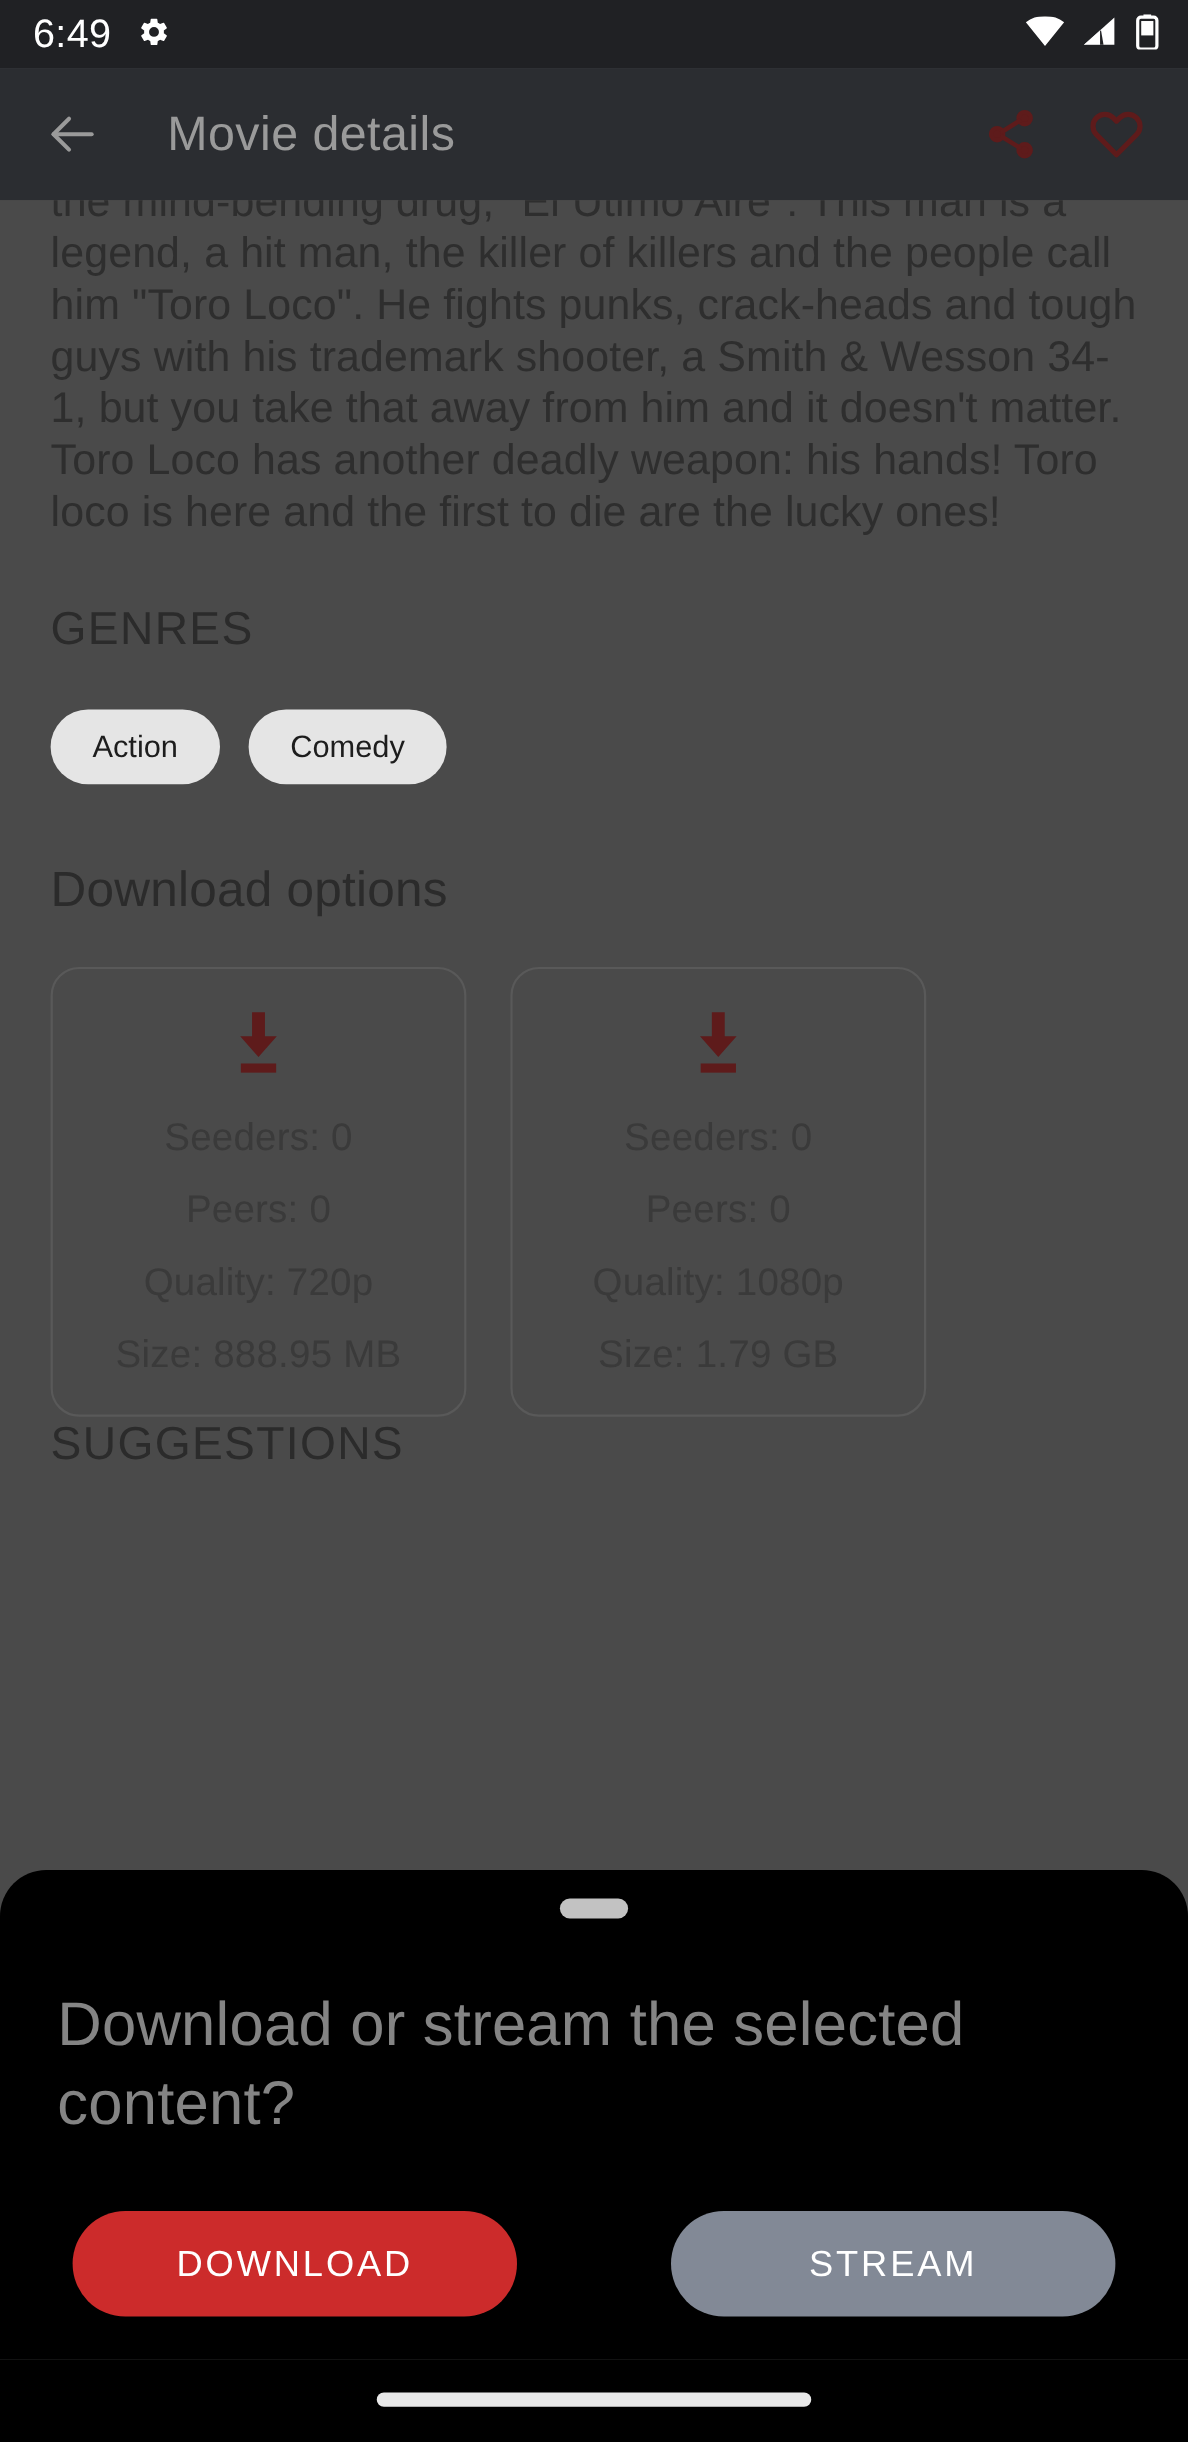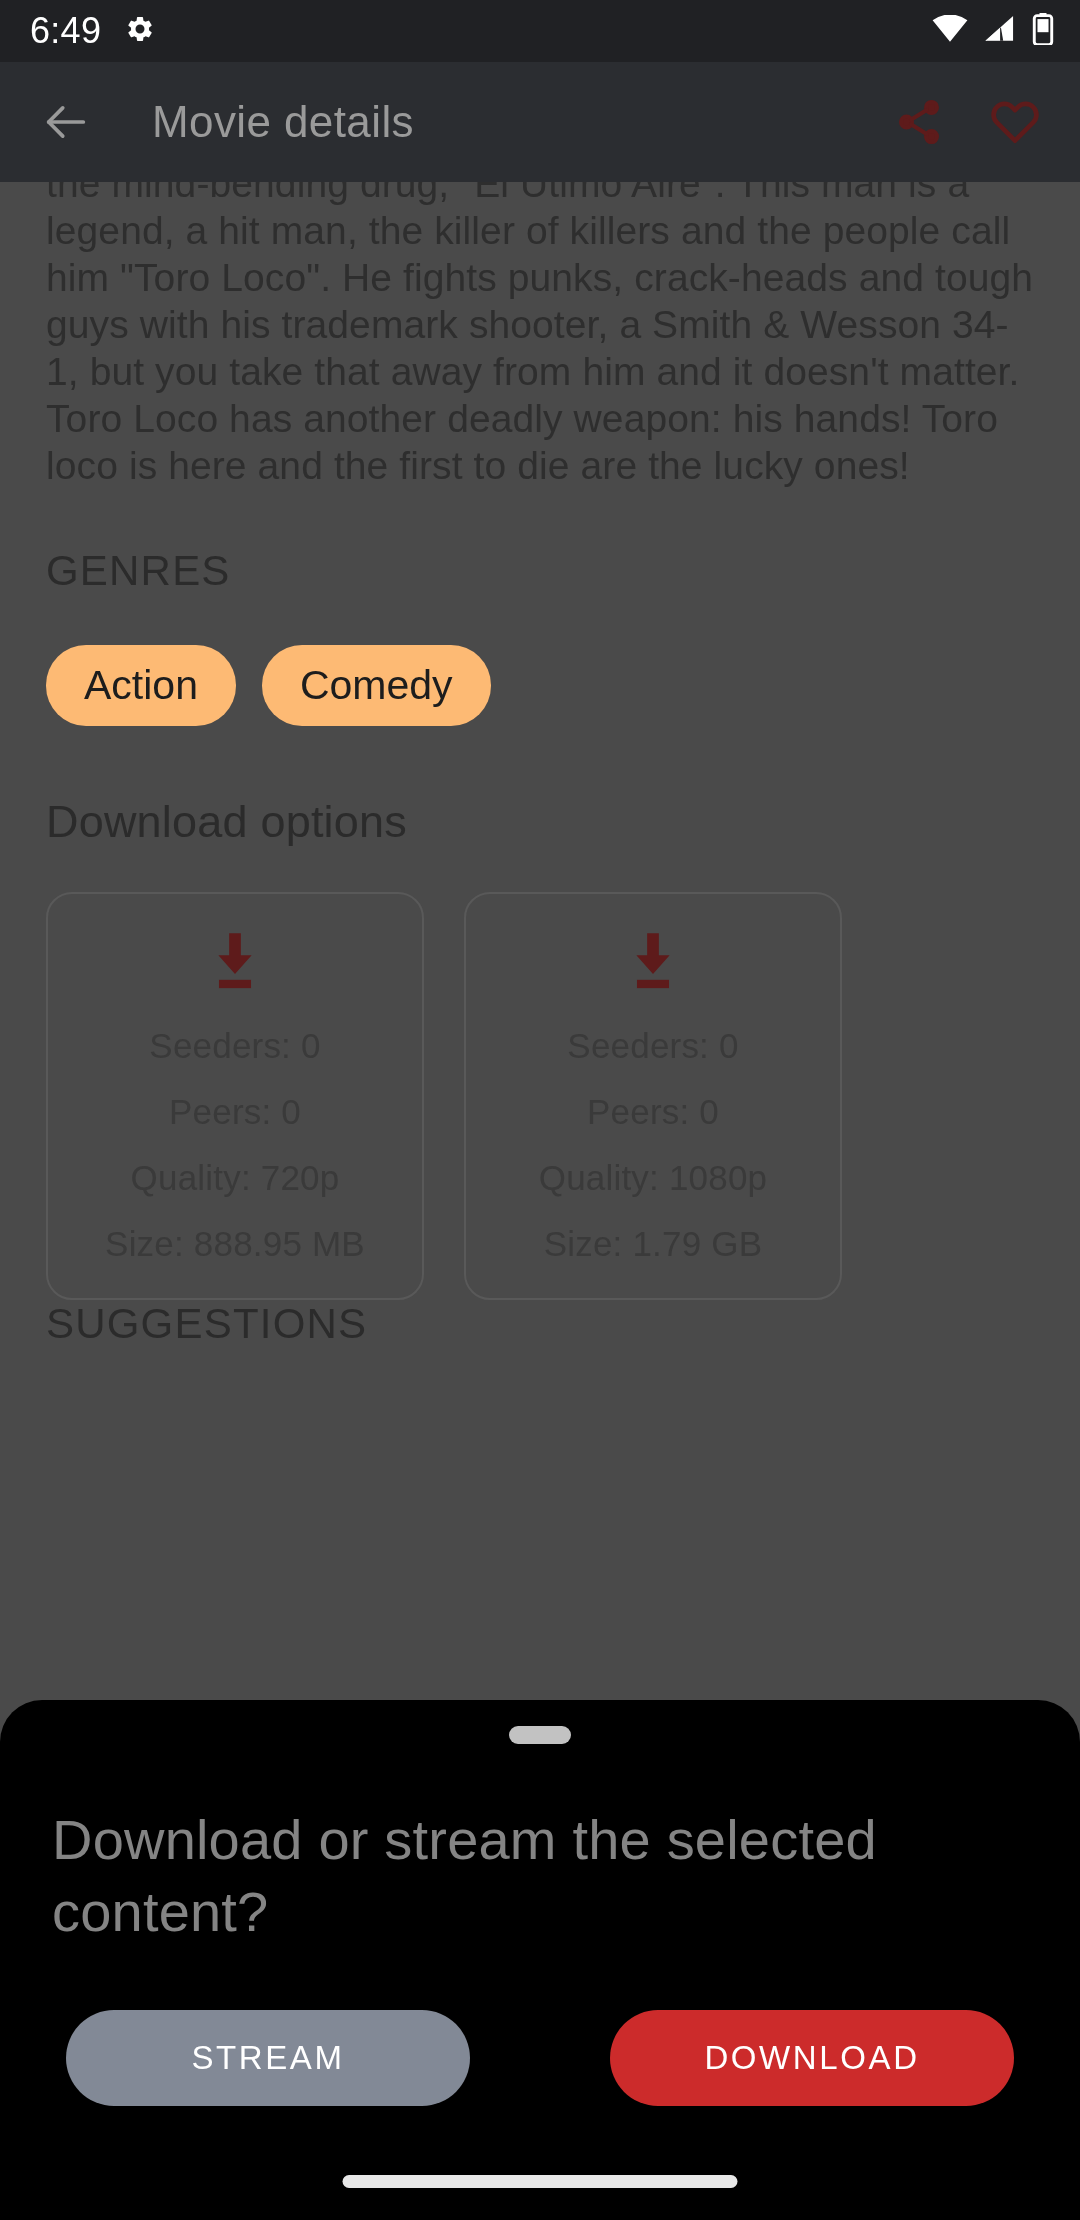--- a/index.html
+++ b/index.html
@@ -52,22 +52,22 @@
   }
 
   .section-caps{
     color:#2b2b2b; font-size:42px; letter-spacing:1.2px;
     padding:0 46px; font-weight:400;
   }
   #genres-header{ margin-top:58px; }
 
   #genre-chips{ display:flex; gap:26px; padding:0 46px; margin-top:50px; }
   .chip{
-    background:#fdba74; border-radius:40px;
-    padding:20px 38px; color:#1d1d1d; font-size:41px;
+    background:#e5e5e5; border-radius:40px;
+    padding:20px 38px; color:#1d1d1d; font-size:28px;
     line-height:1;
   }
 
   #dl-header{
     color:#2b2b2b; font-size:45px; padding:0 46px; margin-top:70px;
     font-stretch:condensed; letter-spacing:0.2px;
   }
 
   #dl-cards{ display:flex; gap:40px; padding:0 46px; margin-top:44px; }
   .dl-card{
@@ -229,20 +229,20 @@
   </div>
 
   <div class="section-caps" id="sugg-header">SUGGESTIONS</div>
 
 </div>
 
 <div id="bottom-sheet">
   <div id="sheet-handle"></div>
   <div id="sheet-title">Download or stream the selected content?</div>
   <div id="sheet-actions">
+    <button class="sheet-btn" id="download-btn">DOWNLOAD</button>
     <button class="sheet-btn" id="stream-btn">STREAM</button>
-    <button class="sheet-btn" id="download-btn">DOWNLOAD</button>
   </div>
 </div>
 
 <div id="nav-bar">
   <div id="home-indicator"></div>
 </div>
 
 </body></html>

